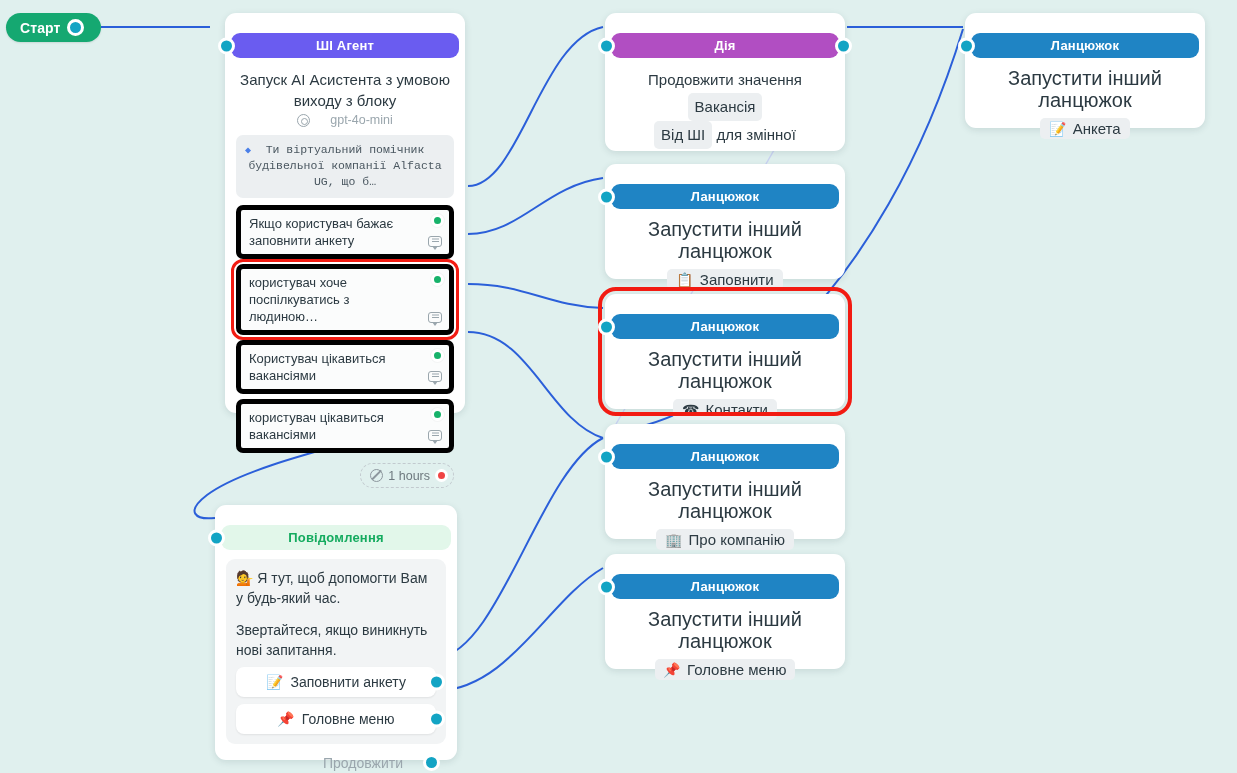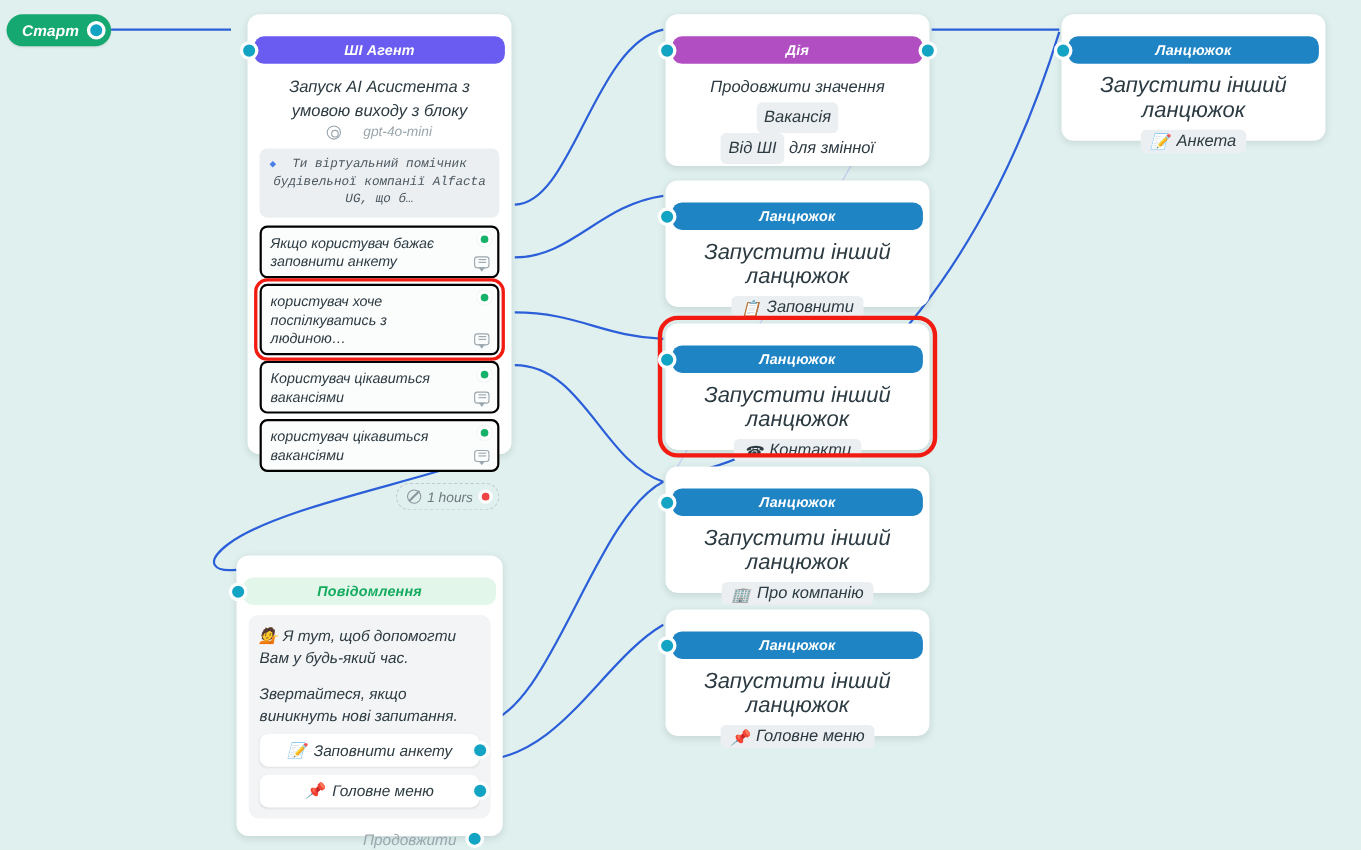--- a/index.html
+++ b/index.html
@@ -6,21 +6,20 @@
   html, body {
     width: 1237px; height: 773px;
     overflow: hidden;
     background: #e0f0ee;
     font-family: "Liberation Sans", sans-serif;
   }
   #canvas {
     position: relative;
     width: 1181px; height: 773px;
     background: #e0f0ee;
-    font-style: italic;
   }
   svg.edges {
     position: absolute; left: 0; top: 0;
     width: 1237px; height: 773px;
     pointer-events: none;
   }
 
   
   .start-pill {
     position: absolute;
@@ -119,21 +118,21 @@
     text-align: center;
     position: relative;
   }
   .ai-prompt .bullet {
     position: absolute; left: 9px; top: 8px;
     color: #4a7fe8; font-size: 10px;
   }
   .cond-list { margin-top: 7px; display: flex; flex-direction: column; gap: 5px; }
   .cond {
     background: #fbfcfc;
-    border: 2px solid #000000;
+    border: 5px solid #000000;
     border-radius: 7px;
     padding: 5px 37px 5px 8px;
     min-height: 44px;
     font-size: 13px;
     color: #2c3a42;
     line-height: 17px;
     position: relative;
   }
   .cond.selected {
     outline: 3px solid #f21b12;
@@ -247,21 +246,21 @@
     height: 30px;
     display: flex; align-items: center; justify-content: center;
     gap: 7px;
     font-size: 14px; color: #2c3a42;
     box-shadow: 0 1px 2px rgba(0,0,0,0.08);
   }
   .msg-btn .port-right { right: -9px; }
   .msg-foot {
     margin-top: 10px;
     display: flex; align-items: center; justify-content: flex-end;
-    gap: 8px;
+    gap: 20px;
     position: relative;
     padding-right: 6px;
     text-align: center;
   }
   .msg-foot .lbl { font-size: 14px; color: #9aa6ad; }
   .msg-foot .port { width: 17px; height: 17px; }
 
   .emoji { font-size: 14px; line-height: 1; }
 </style>
 </head>

